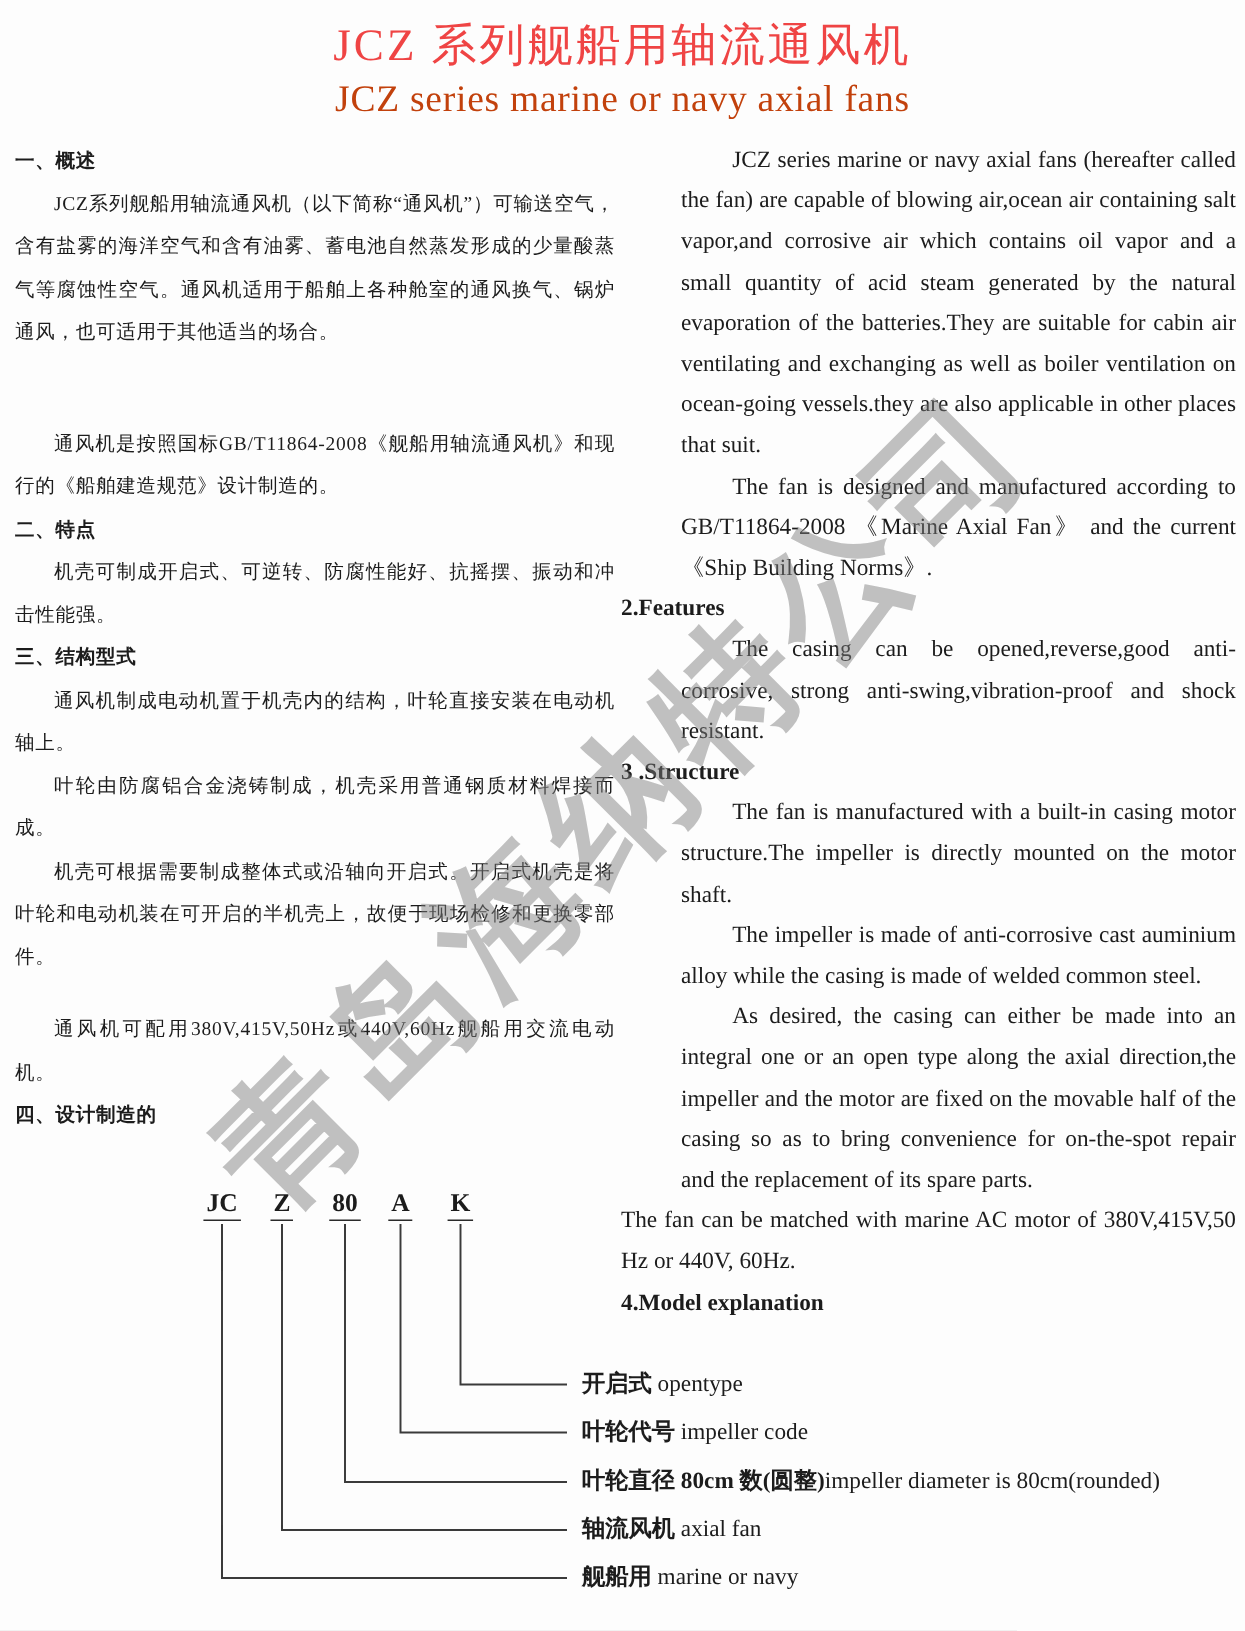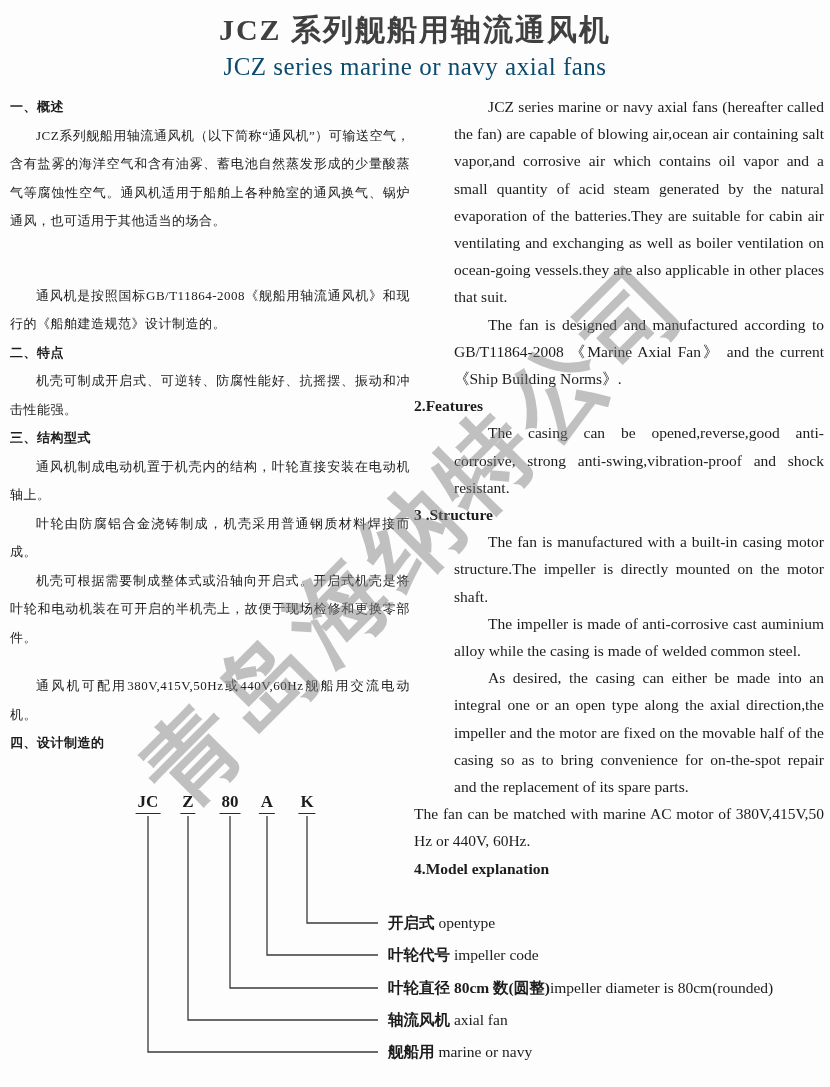--- a/index.html
+++ b/index.html
@@ -9,27 +9,27 @@
     margin:0 auto;
     background:#fdfdfd;
     overflow:hidden;
     font-family:"Liberation Serif","DejaVu Serif",serif;
     color:#1c1c1c;
   }
   
   .title-block{padding-top:10px;text-align:center;}
   .title-zh{
     margin:0;
-    font-size:30px;font-weight:bold;letter-spacing:2px;
-    color:#404040;
+    font-size:30px;font-weight:normal;letter-spacing:2px;
+    color:#ef4444;
   }
   .title-en{
     margin:2px 0 0 0;
     font-size:25px;font-weight:normal;letter-spacing:0.5px;
-    color:#0c4a6e;
+    color:#c2410c;
   }
   
   .columns{
     display:flex;
     margin-top:12px;
     padding:0 6px 0 10px;
     box-sizing:border-box;
     width:100%;
   }
   .col{box-sizing:border-box;}

